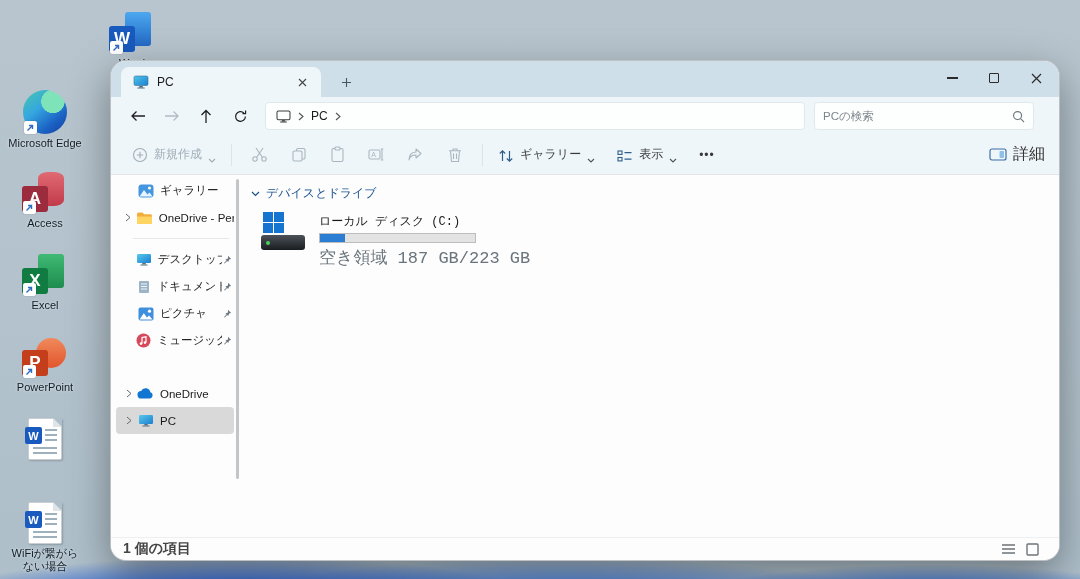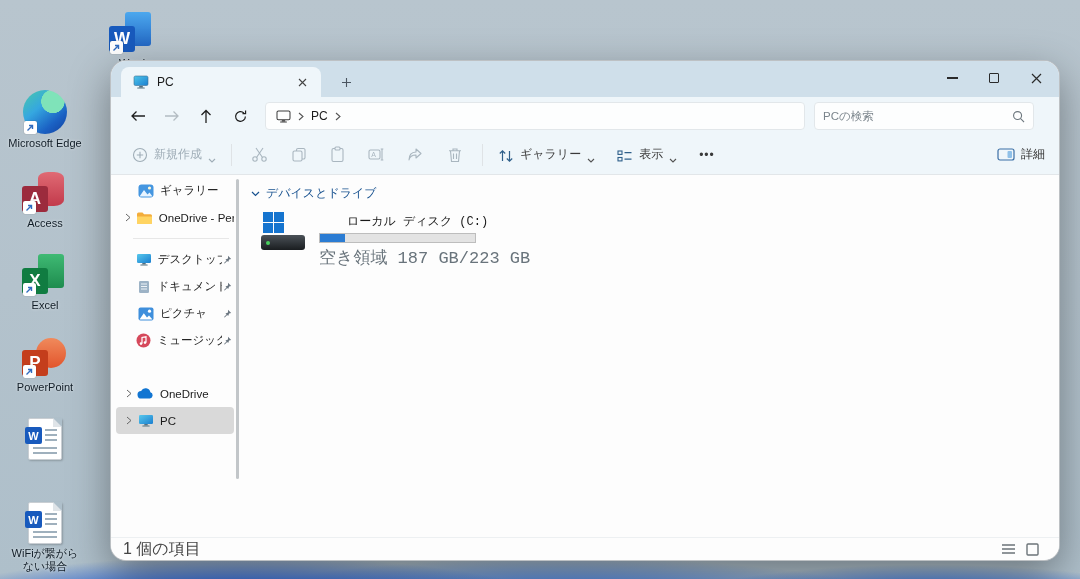--- a/index.html
+++ b/index.html
@@ -59,21 +59,21 @@
   .searchbox input { border:none; outline:none; background:transparent; flex:1; font-size:11.5px; color:#333;
                      font-family:"Liberation Sans","DejaVu Sans",sans-serif; }
   .searchbox input::placeholder { color:#7b858c; }
   .toolbar { height:40px; background:#eff6fa; border-bottom:1px solid #e2e6e9; display:flex; align-items:center;
              padding:0 14px; flex:none; position:relative; }
   .tbtn { display:flex; align-items:flex-end; gap:6px; font-size:12px; border-radius:4px; padding:5px 7px; }
   .tbtn.gray { color:#9fadb7; }
   .tbtn.dark { color:#3a3a3a; }
   .ticon { width:19px; height:19px; display:flex; align-items:center; justify-content:center; margin:0 10px; }
   .tsep { width:1px; height:22px; background:#dfe3e6; margin:0 8px; }
-  .details-btn { position:absolute; right:14px; display:flex; align-items:center; gap:6px; font-size:12px; color:#333; }
+  .details-btn { position:absolute; right:14px; display:flex; align-items:center; gap:6px; font-size:16px; color:#333; }
   
   .wbody { flex:1; display:flex; background:#fdfdfd; position:relative; min-height:0; }
   .sidebar { width:128px; padding-top:2px; position:relative; flex:none; }
   .srow { display:flex; align-items:center; height:27px; padding-left:6px; margin:0 5px; border-radius:4px; }
   .srow.sel { background:#d9d9d9; }
   .chev { width:13px; display:flex; justify-content:center; }
   .chev.empty svg { visibility:hidden; }
   .sicon { width:17px; height:17px; margin:0 6px 0 2px; display:flex; align-items:center; justify-content:center; }
   .slabel { font-size:11.5px; color:#1b1b1b; white-space:nowrap; overflow:hidden; }
   .pin { margin-left:auto; margin-right:2px; display:flex; }
@@ -84,28 +84,28 @@
   .grp { display:flex; align-items:center; gap:6px; font-size:12px; color:#17518f; }
   .drive { display:flex; margin-top:10px; margin-left:10px; gap:10px; }
   .drive-icon { position:relative; width:48px; height:40px; }
   .winlogo { position:absolute; left:2px; top:0; width:21px; height:21px;
              display:grid; grid-template-columns:10px 10px; grid-template-rows:10px 10px; gap:1px; }
   .winlogo div { background:#1574cf; }
   .hdd { position:absolute; left:0; bottom:2px; width:44px; height:15px; border-radius:3px;
          background:linear-gradient(#4b5258,#1a1d20); }
   .hdd .led { position:absolute; left:5px; top:6px; width:4px; height:4px; border-radius:50%; background:#49d15e; }
   .drive-meta { display:flex; flex-direction:column; gap:3px; padding-top:1px; }
-  .drive-name { font-size:12px; color:#191919;margin-left:28px; }
+  .drive-name { font-size:12px; color:#191919; }
   .dbar { width:157px; height:10px; background:#e3e3e3; border:1px solid #bdbdbd; }
   .dbar .fill { height:100%; background:#2b7cd3; }
   .drive-free { font-size:17px; color:#68737b; }
   
   .statusbar { height:23px; border-top:1px solid #edf0f2; display:flex; align-items:center;
                padding:0 12px; flex:none; background:#fdfdfd; }
-  .status-text { font-size:16px; color:#444; }
+  .status-text { font-size:14px; color:#444;font-weight:bold; }
   .view-toggles { margin-left:auto; display:flex; gap:10px; margin-right:8px; }
   .view-toggles span { display:flex; }
 </style>
 </head>
 <body>
 
 <div class="screen">
   <div class="bloom"></div>
 
 

